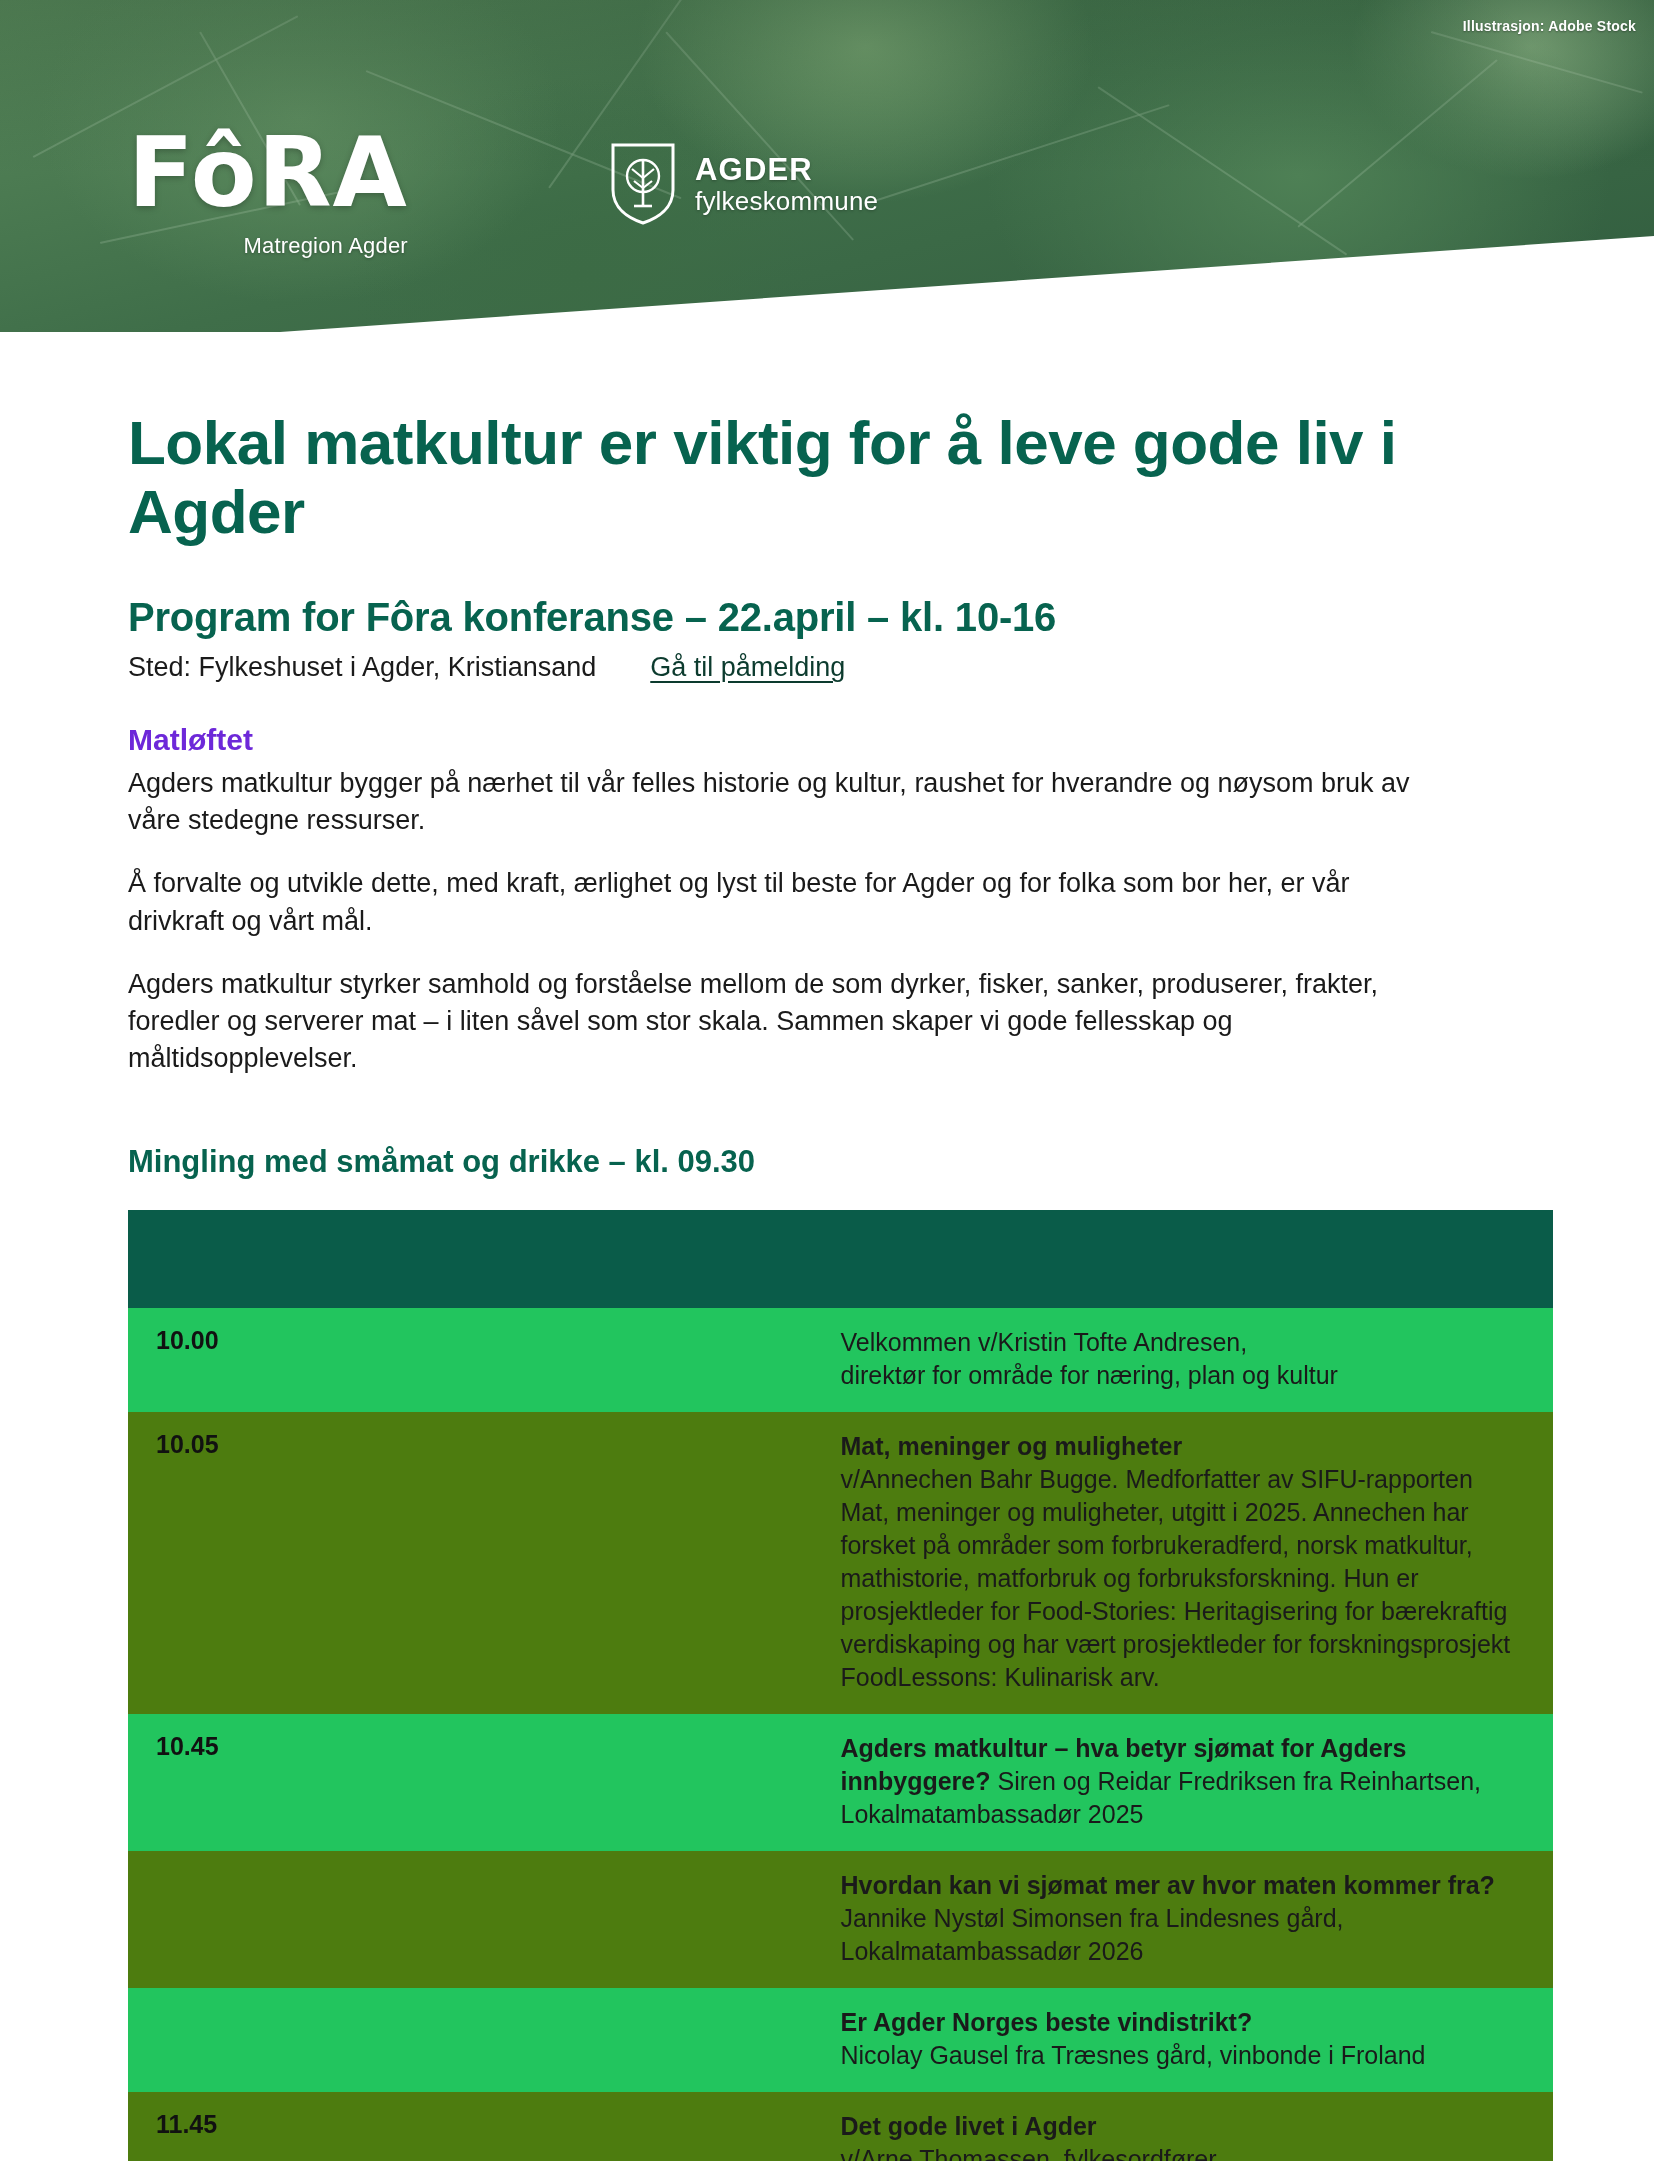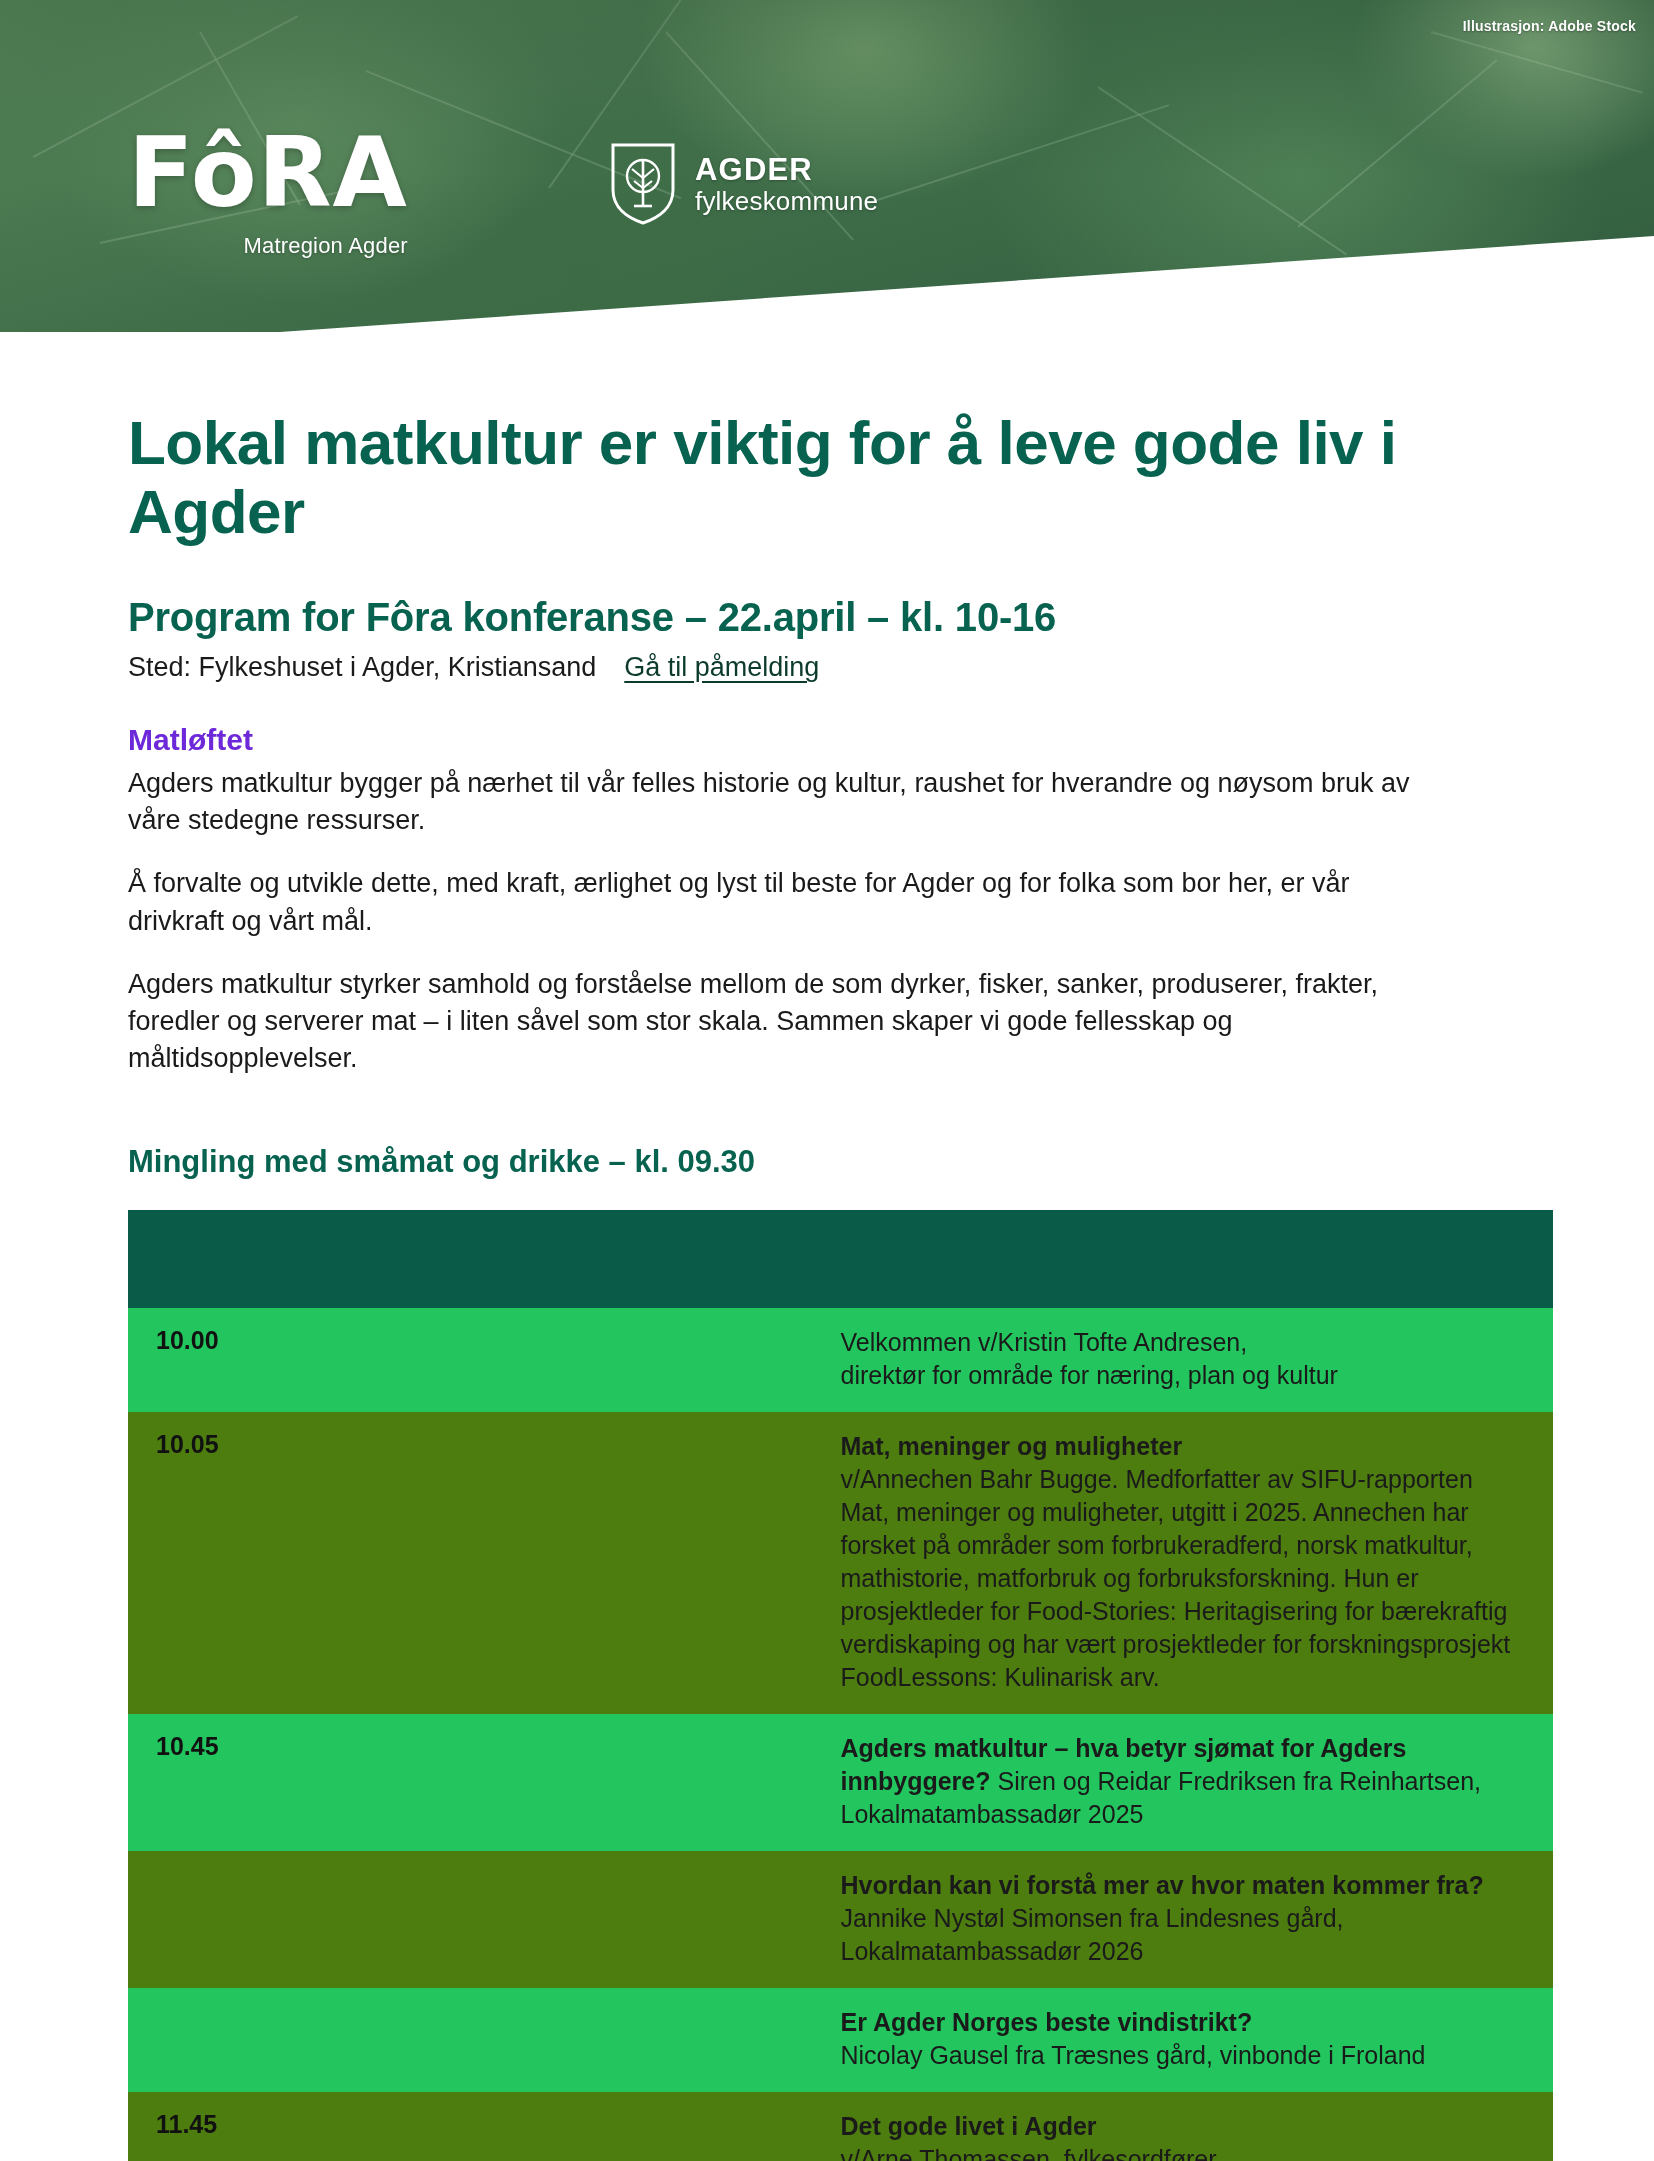--- a/index.html
+++ b/index.html
@@ -152,21 +152,21 @@
     font-size: 40px;
     font-weight: 700;
     margin-top: 48px;
     letter-spacing: -.2px;
   }
 
   .venue-row {
     margin-top: 12px;
     display: flex;
     align-items: baseline;
-    gap: 28px;
+    gap: 54px;
     font-size: 27px;
     color: #1a1a1a;
   }
   .venue-link {
     color: #0c3b2e;
     font-weight: 500;
     text-decoration: underline;
     text-underline-offset: 5px;
     cursor: pointer;
   }
@@ -307,21 +307,21 @@
           <tr class="row-shade">
             <td class="time">10.05</td>
             <td class="desc"><b>Mat, meninger og muligheter</b><br><span>v/Annechen Bahr Bugge. Medforfatter av SIFU-rapporten Mat, meninger og muligheter, utgitt i 2025. Annechen har forsket på områder som forbrukeradferd, norsk matkultur, mathistorie, matforbruk og forbruksforskning. Hun er prosjektleder for Food-Stories: Heritagisering for bærekraftig verdiskaping og har vært prosjektleder for forskningsprosjekt FoodLessons: Kulinarisk arv.</span></td>
           </tr>
           <tr class="row-plain">
             <td class="time">10.45</td>
             <td class="desc"><b>Agders matkultur – hva betyr sjømat for Agders innbyggere?</b><span> Siren og Reidar Fredriksen fra Reinhartsen, Lokalmatambassadør 2025</span></td>
           </tr>
           <tr class="row-shade">
             <td class="time"></td>
-            <td class="desc"><b>Hvordan kan vi forstå mer av hvor maten kommer fra?</b><br><span>Jannike Nystøl Simonsen fra Lindesnes gård,</span><br><span>Lokalmatambassadør 2026</span></td>
+            <td class="desc"><b>Hvordan kan vi sjømat mer av hvor maten kommer fra?</b><br><span>Jannike Nystøl Simonsen fra Lindesnes gård,</span><br><span>Lokalmatambassadør 2026</span></td>
           </tr>
           <tr class="row-plain">
             <td class="time"></td>
             <td class="desc"><b>Er Agder Norges beste vindistrikt?</b><br><span>Nicolay Gausel fra Træsnes gård, vinbonde i Froland</span></td>
           </tr>
           <tr class="row-shade">
             <td class="time">11.45</td>
             <td class="desc"><b>Det gode livet i Agder</b><br><span>v/Arne Thomassen, fylkesordfører</span></td>
           </tr>
         </tbody>

